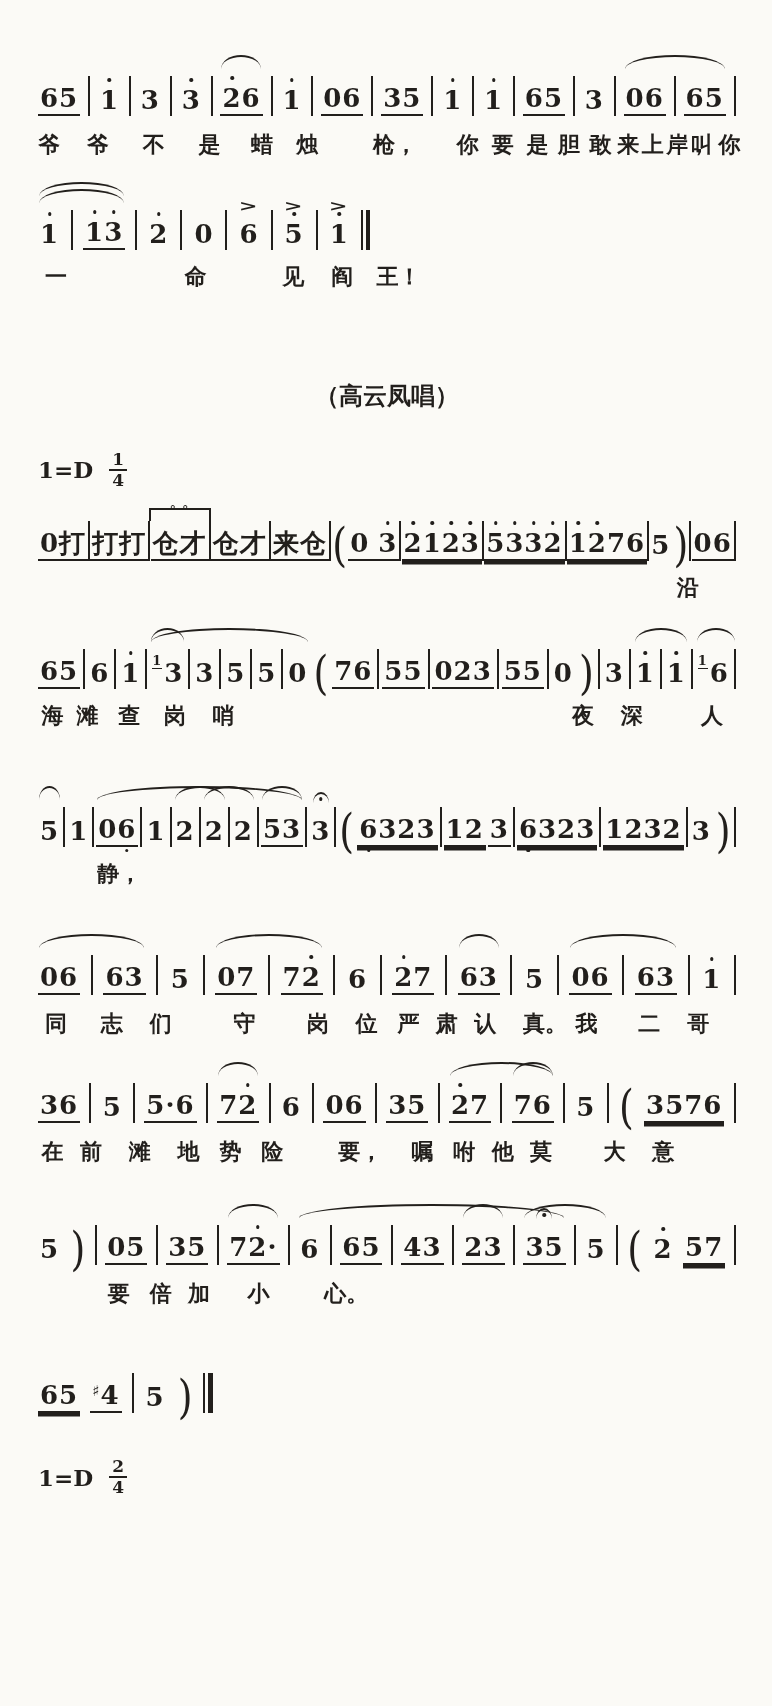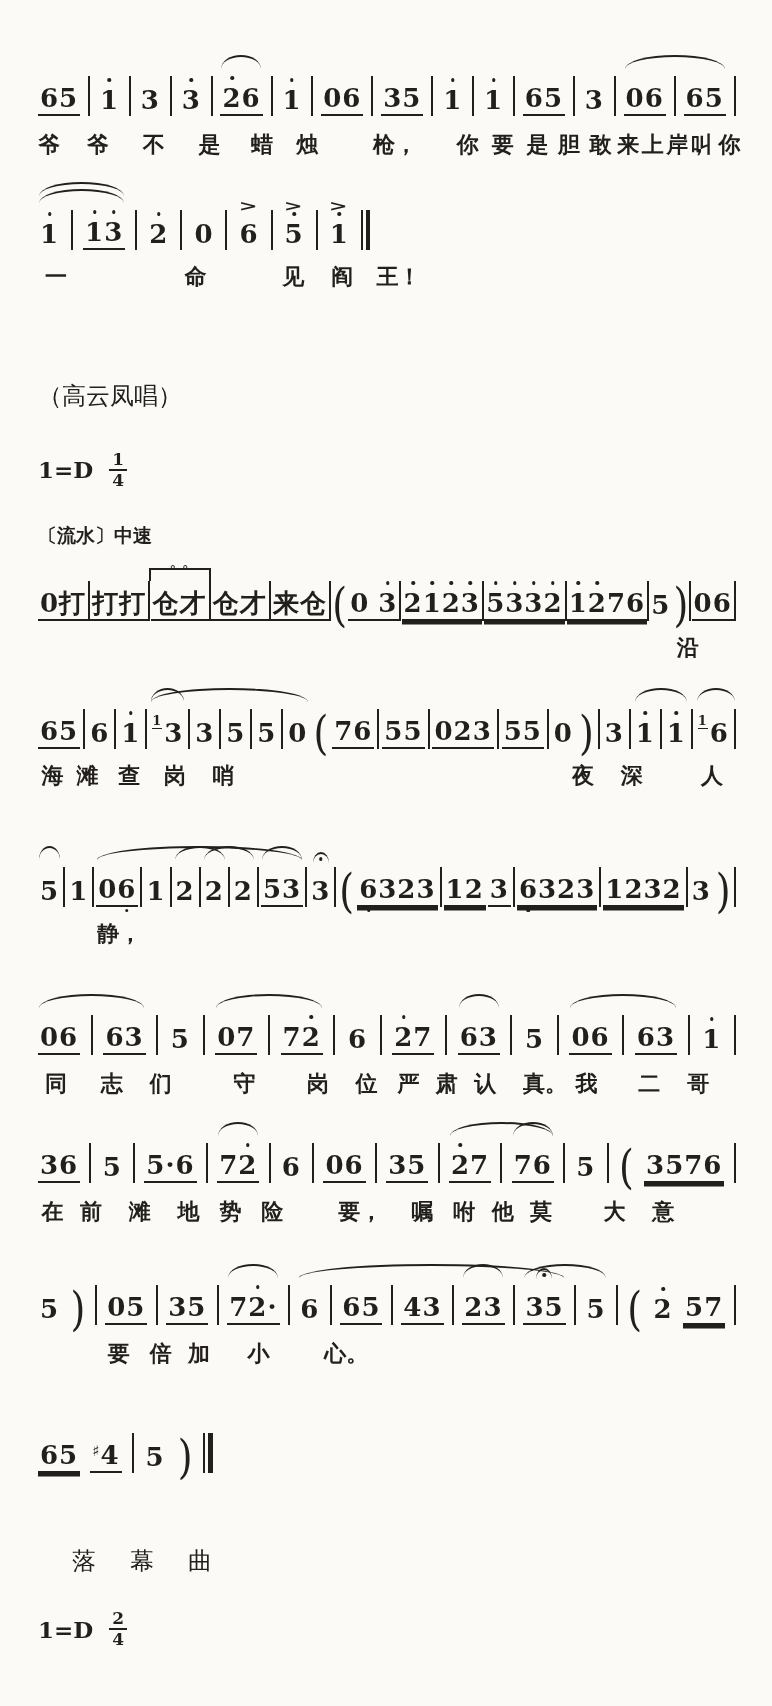--- a/index.html
+++ b/index.html
@@ -34,21 +34,21 @@
         border-radius:50% 50% 0 0/100% 100% 0 0;}
   .fdot{position:absolute;left:50%;top:5px;transform:translateX(-50%);width:3.5px;height:3.5px;
         background:currentColor;border-radius:50%;}
   .brk{position:absolute;top:-22px;left:-2px;right:-2px;height:11px;border:2px solid currentColor;
        border-bottom:none;font-size:13px;line-height:2px;text-align:center;font-weight:normal;}
   .slur{position:absolute;height:12px;border-top:2.5px solid currentColor;
         border-radius:50% 50% 0 0/100% 100% 0 0;}
   
   .lyr{position:relative;height:34px;font-size:22px;font-weight:600;}
   .lyr span{position:absolute;top:0;white-space:nowrap;}
-  .head{font-size:24px;font-weight:normal;}
+  .head{text-align:center;font-size:24px;font-weight:bold;}
   .head.wide{letter-spacing:34px;text-indent:34px;}
   .ks{display:flex;align-items:center;font-size:23px;font-weight:bold;
       font-family:"DejaVu Serif",serif;}
   .frac{display:inline-flex;flex-direction:column;align-items:center;margin-left:16px;
         font-size:17px;line-height:1.1;}
   .frac .den{border-top:2px solid currentColor;padding:0 3px;}
   .tmp{font-size:19px;font-weight:bold;}
   .tmp span{margin-right:46px;}
 </style>
 </head>
@@ -189,21 +189,20 @@
         <span style="left: 48.5%;">王！</span>
       </div>
       <div class="head" style="margin-top: 84px;">（高云凤唱）</div>
       <div class="ks" style="margin-top: 38px;">
         <span>1=D</span>
         <span class="frac">
           <span class="num">1</span>
           <span class="den">4</span>
         </span>
       </div>
-      <div class="tmp" style="margin-top: 34px;"><span>〔流水〕中速</span></div>
       <div class="mline spread" style="margin-top: 2px;">
         <span class="note u1">
           <span class="ch">0</span>
           <span class="ch">打</span>
         </span>
         <span class="bar"></span>
         <span class="note u1">
           <span class="ch">打</span>
           <span class="ch">打</span>
         </span>
@@ -686,21 +685,20 @@
         <span class="bar"></span>
         <span class="note">
           <span class="ch">5</span>
         </span>
         <span class="paren">)</span>
         <span class="fin">
           <span class="bar"></span>
           <span class="bar thick"></span>
         </span>
       </div>
-      <div class="head wide" style="margin-top: 60px;">落幕曲</div>
       <div class="ks" style="margin-top: 32px;">
         <span>1=D</span>
         <span class="frac">
           <span class="num">2</span>
           <span class="den">4</span>
         </span>
       </div>
       <div class="mline" style="margin-left: 225px;"></div>
     </div>
 </div>

